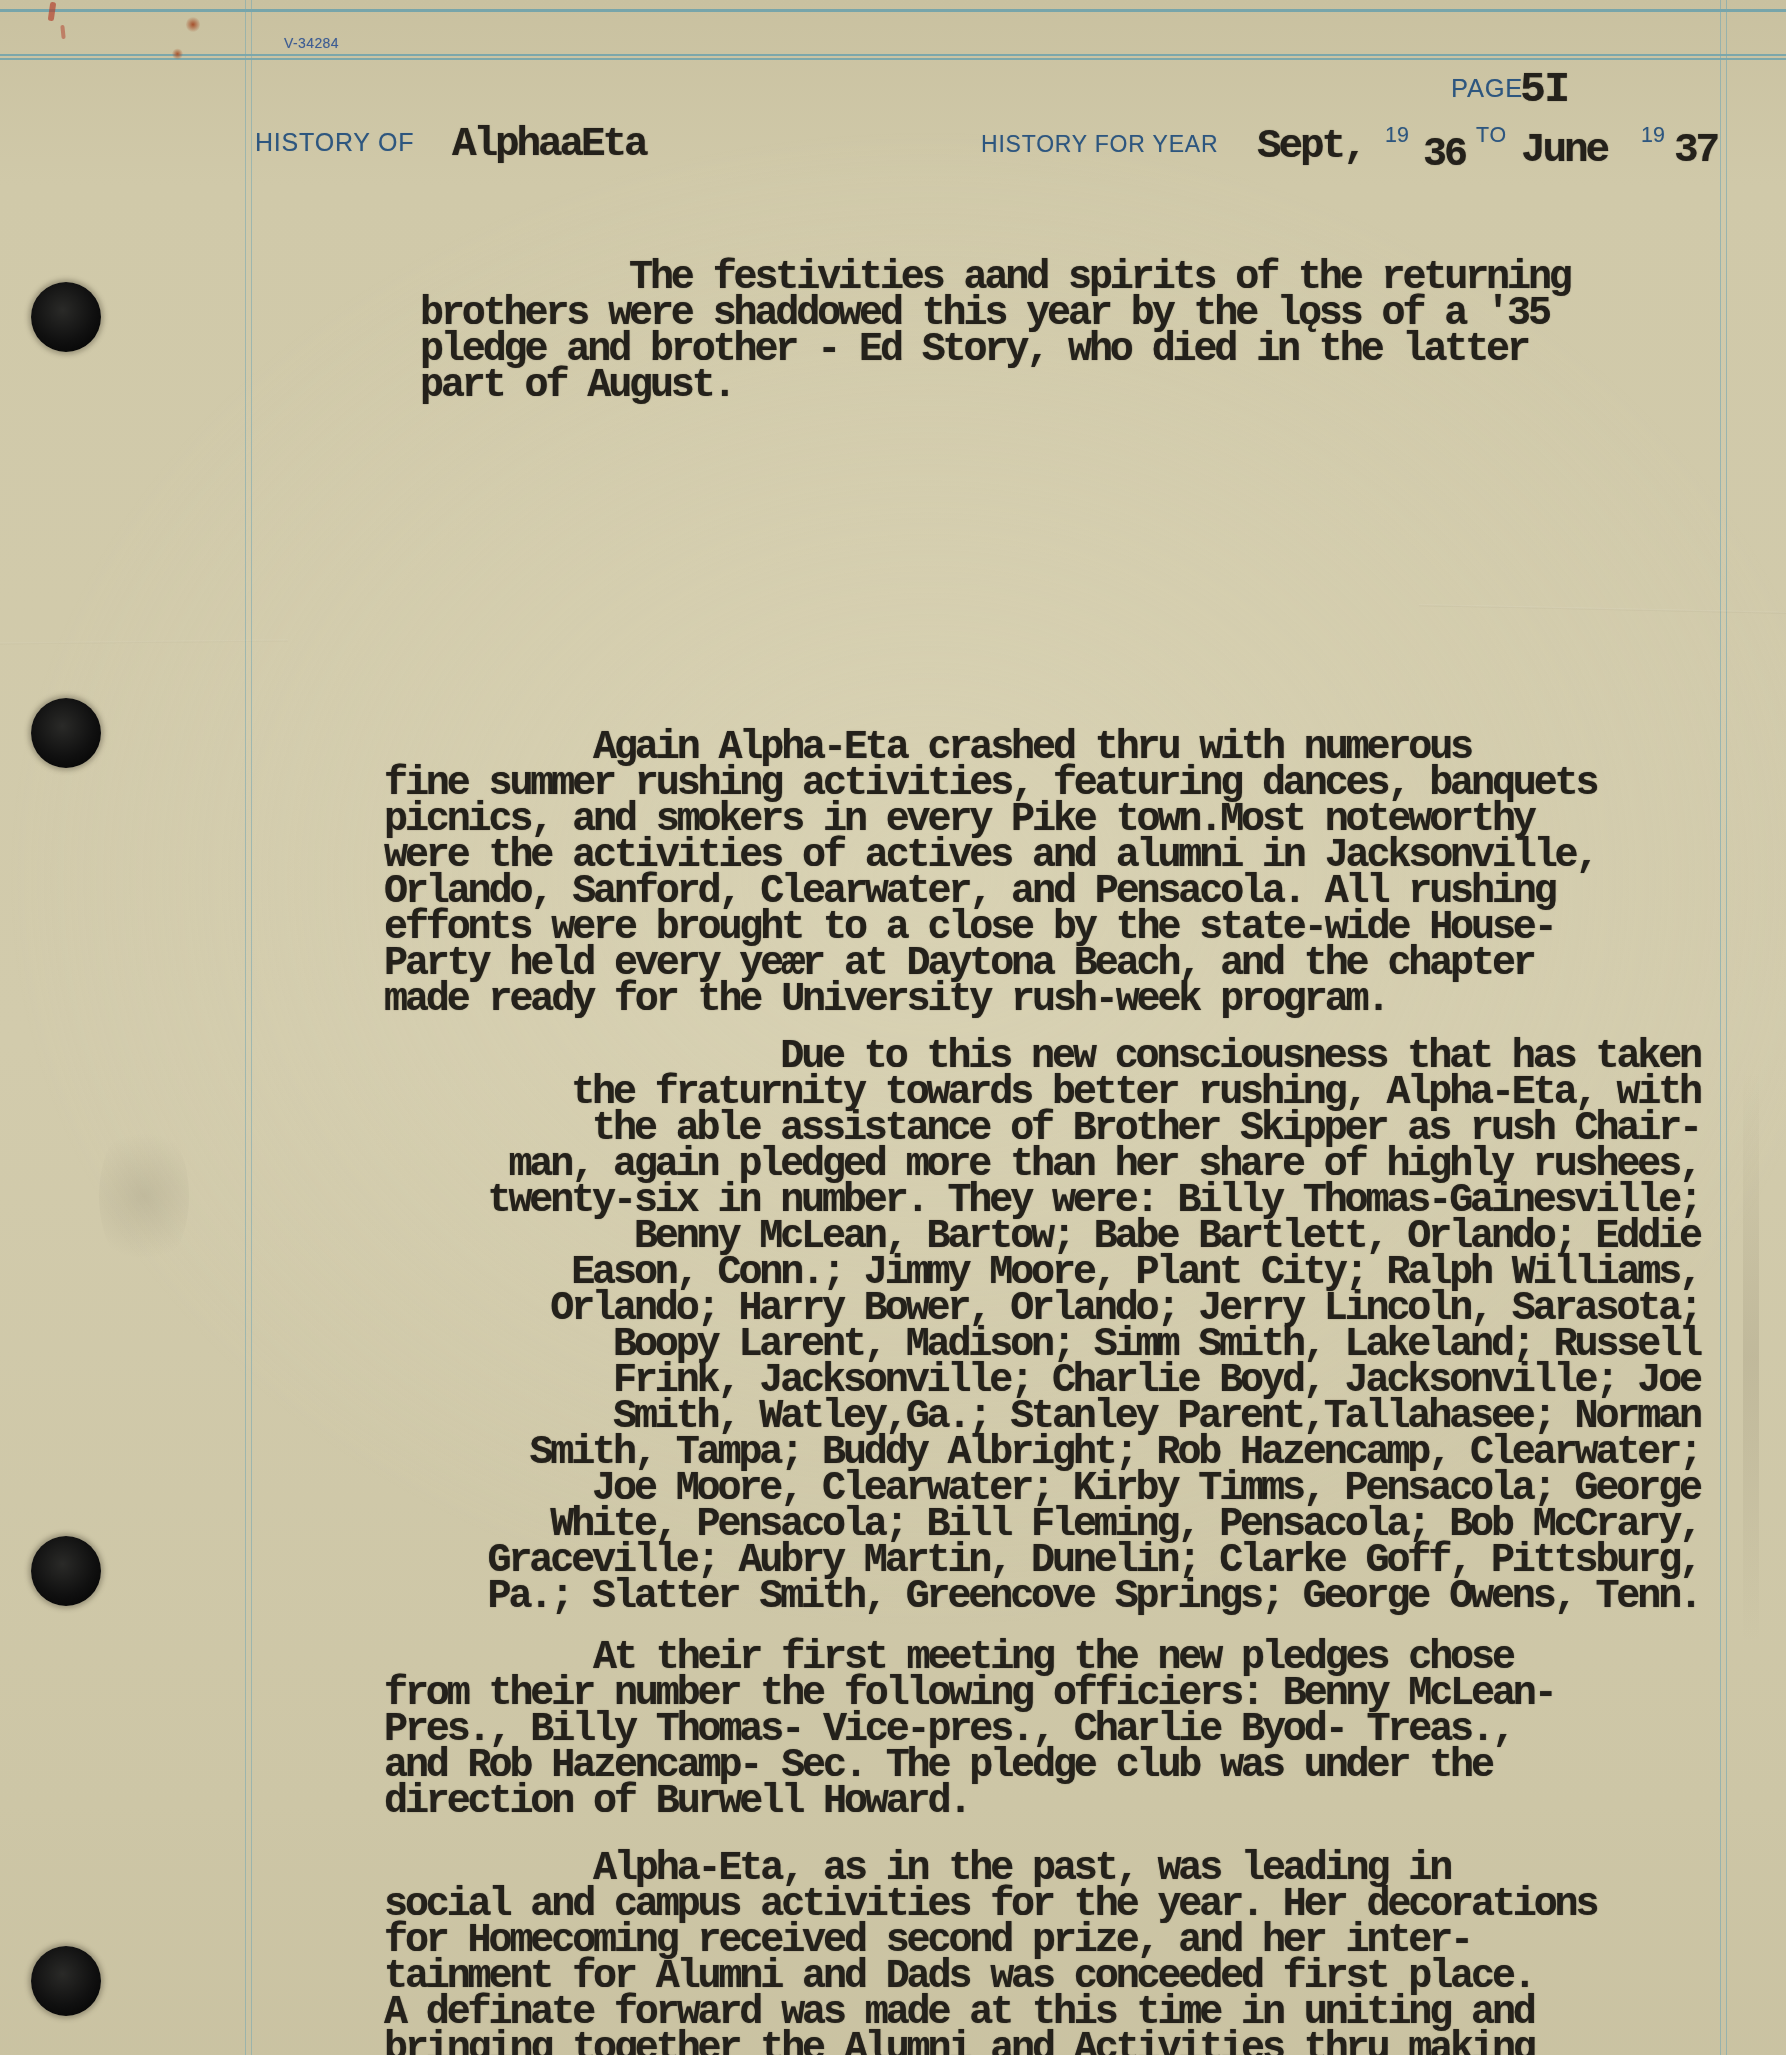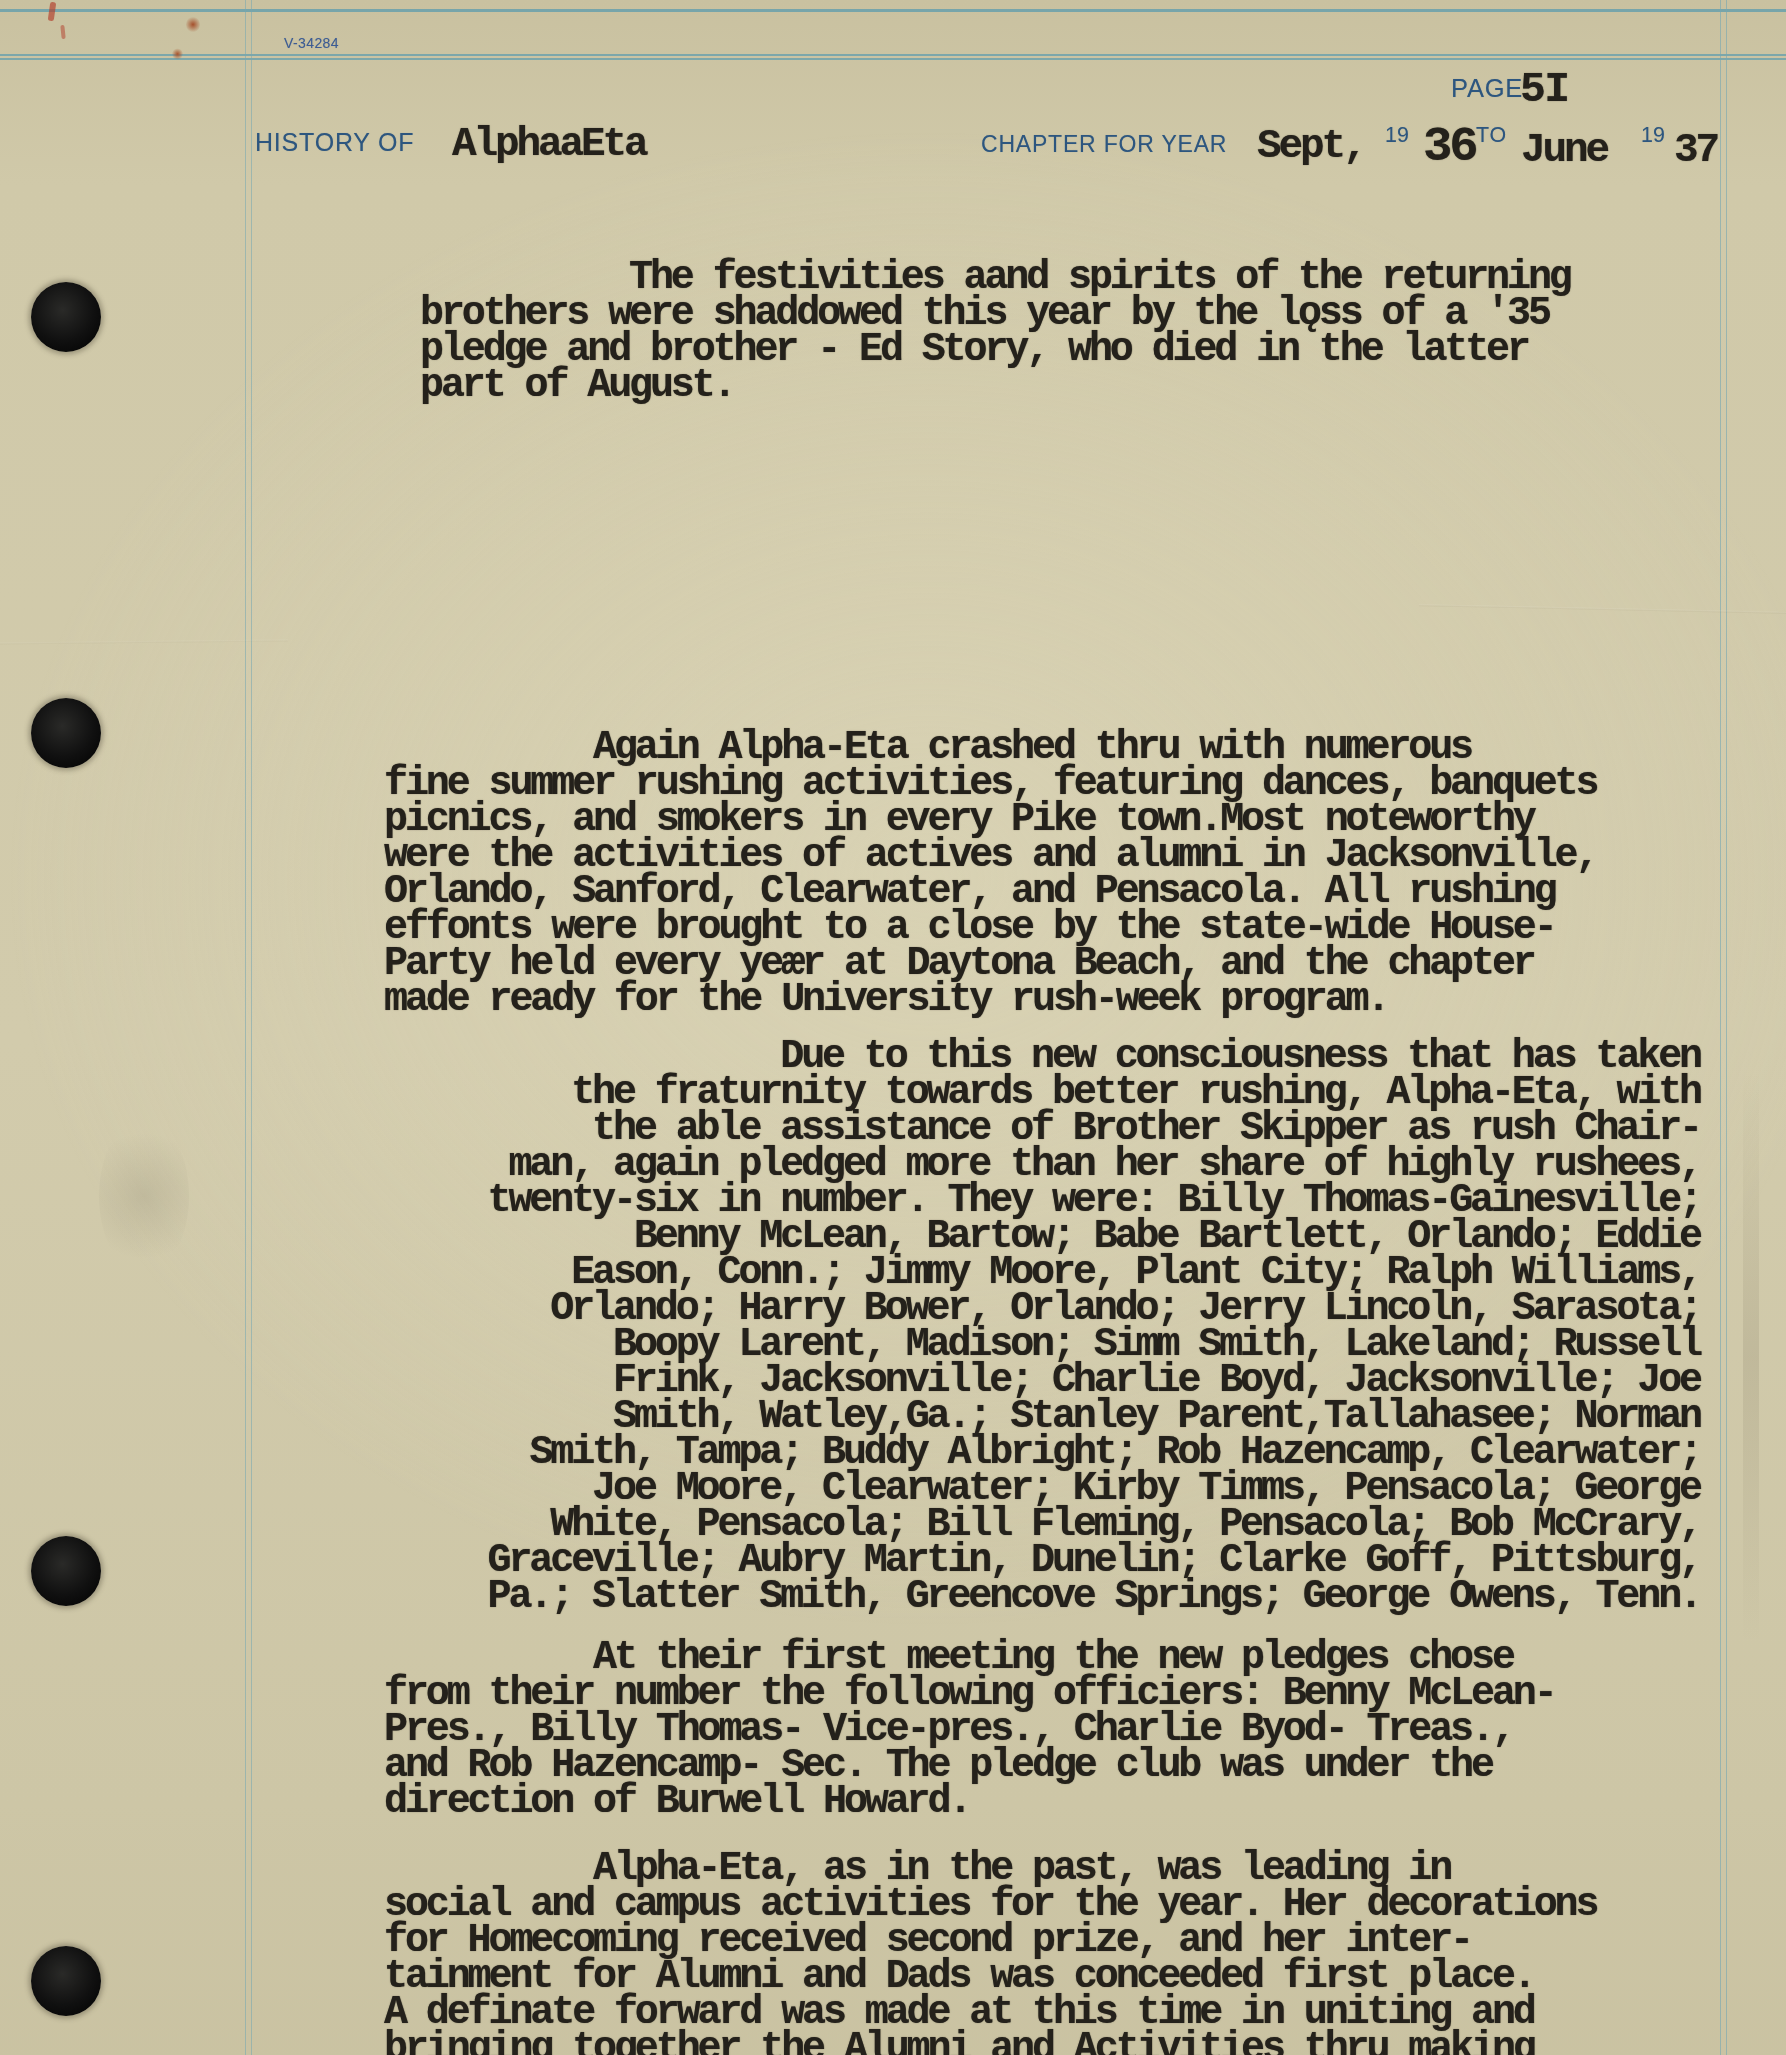--- a/index.html
+++ b/index.html
@@ -59,24 +59,24 @@
   <div class="crease" style="left:0px;top:641px;width:288px;height:1.6px;transform:rotate(-.6deg);opacity:.35;"></div>
 
   <div class="printed" style="left:284px;top:35px;font-size:14px;color:#3d5c94;letter-spacing:0.4px;">V-34284</div>
 
   <div class="printed" style="left:1451px;top:74px;font-size:25.5px;">PAGE</div>
   <div class="typed" style="left:1520px;top:65px;font-size:43px;letter-spacing:-1.6px;">5I</div>
 
   <div class="printed" style="left:255px;top:128px;font-size:25px;">HISTORY OF</div>
   <div class="typed" style="left:452px;top:121px;font-size:41px;text-align:right;">AlphaaEta</div>
 
-  <div class="printed" style="left:981px;top:131px;font-size:23px;">CHAPTER FOR YEAR</div>
+  <div class="printed" style="left:981px;top:131px;font-size:23px;">HISTORY FOR YEAR</div>
   <div class="typed" style="left:1257px;top:123px;font-size:41px;">Sept,</div>
   <div class="printed" style="left:1385px;top:123px;font-size:21.4px;letter-spacing:0;">19</div>
-  <div class="typed" style="left:1423px;top:119px;font-size:49px;">36</div>
+  <div class="typed" style="left:1423px;top:132px;font-size:40px;">36</div>
   <div class="printed" style="left:1476px;top:123px;font-size:21.4px;">TO</div>
   <div class="typed" style="left:1521px;top:127px;font-size:41px;">June</div>
   <div class="printed" style="left:1641px;top:123px;font-size:21.4px;letter-spacing:0;">19</div>
   <div class="typed" style="left:1674px;top:127px;font-size:41px;">37</div>
 
   <div class="typed para" style="top:260px;margin-left:36px;">          The festivities aand spirits of the returning
 brothers were shaddowed this year by the lǫss of a '35
 pledge and brother - Ed Story, who died in the latter
 part of August.</div>
   <div class="typed para" style="top:730px;">          Again Alpha-Eta crashed thru with numerous

